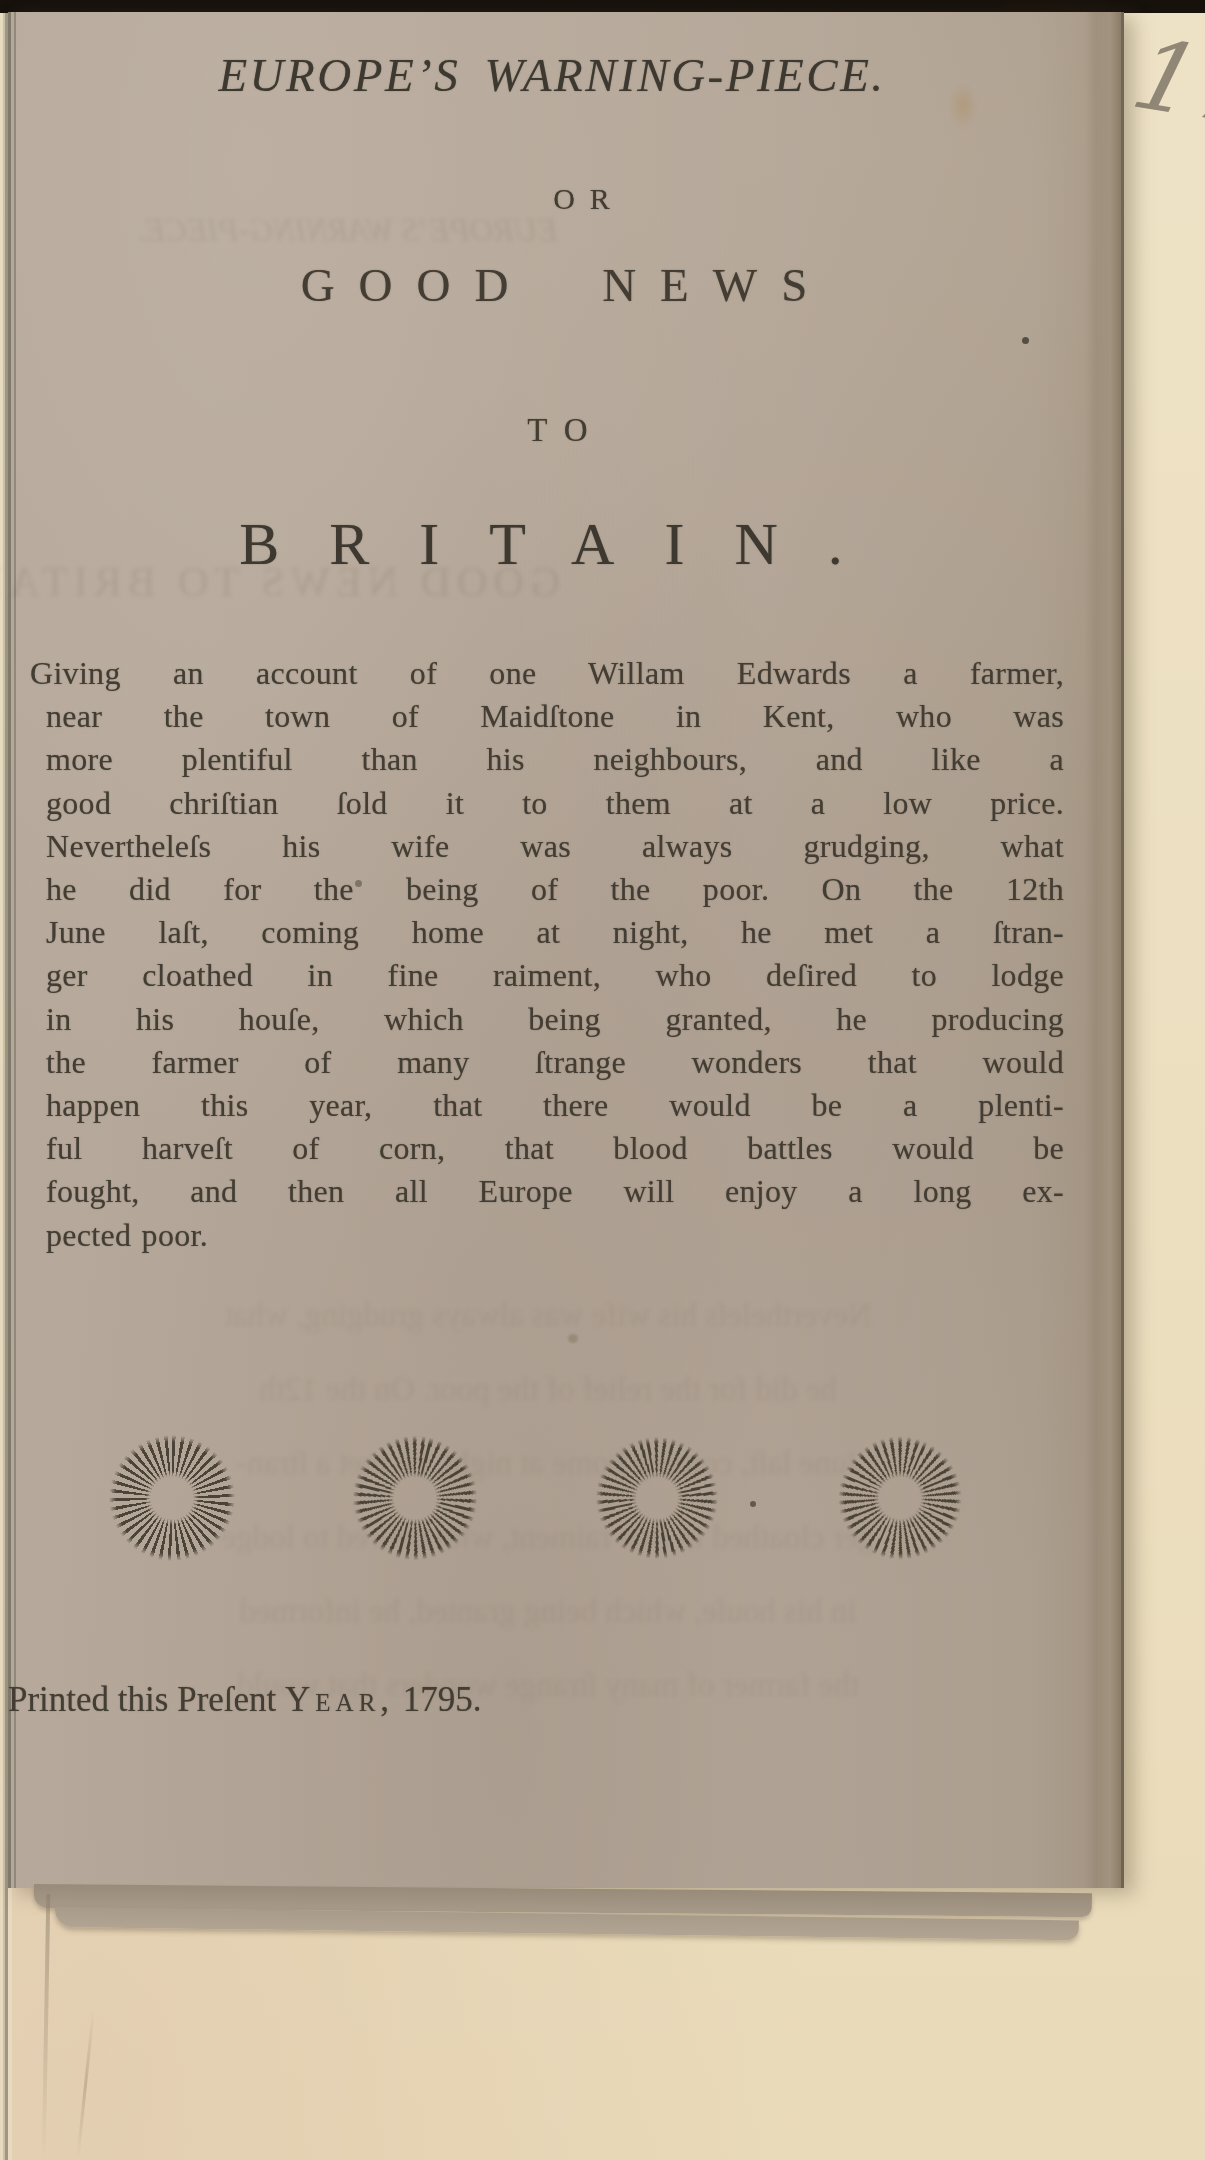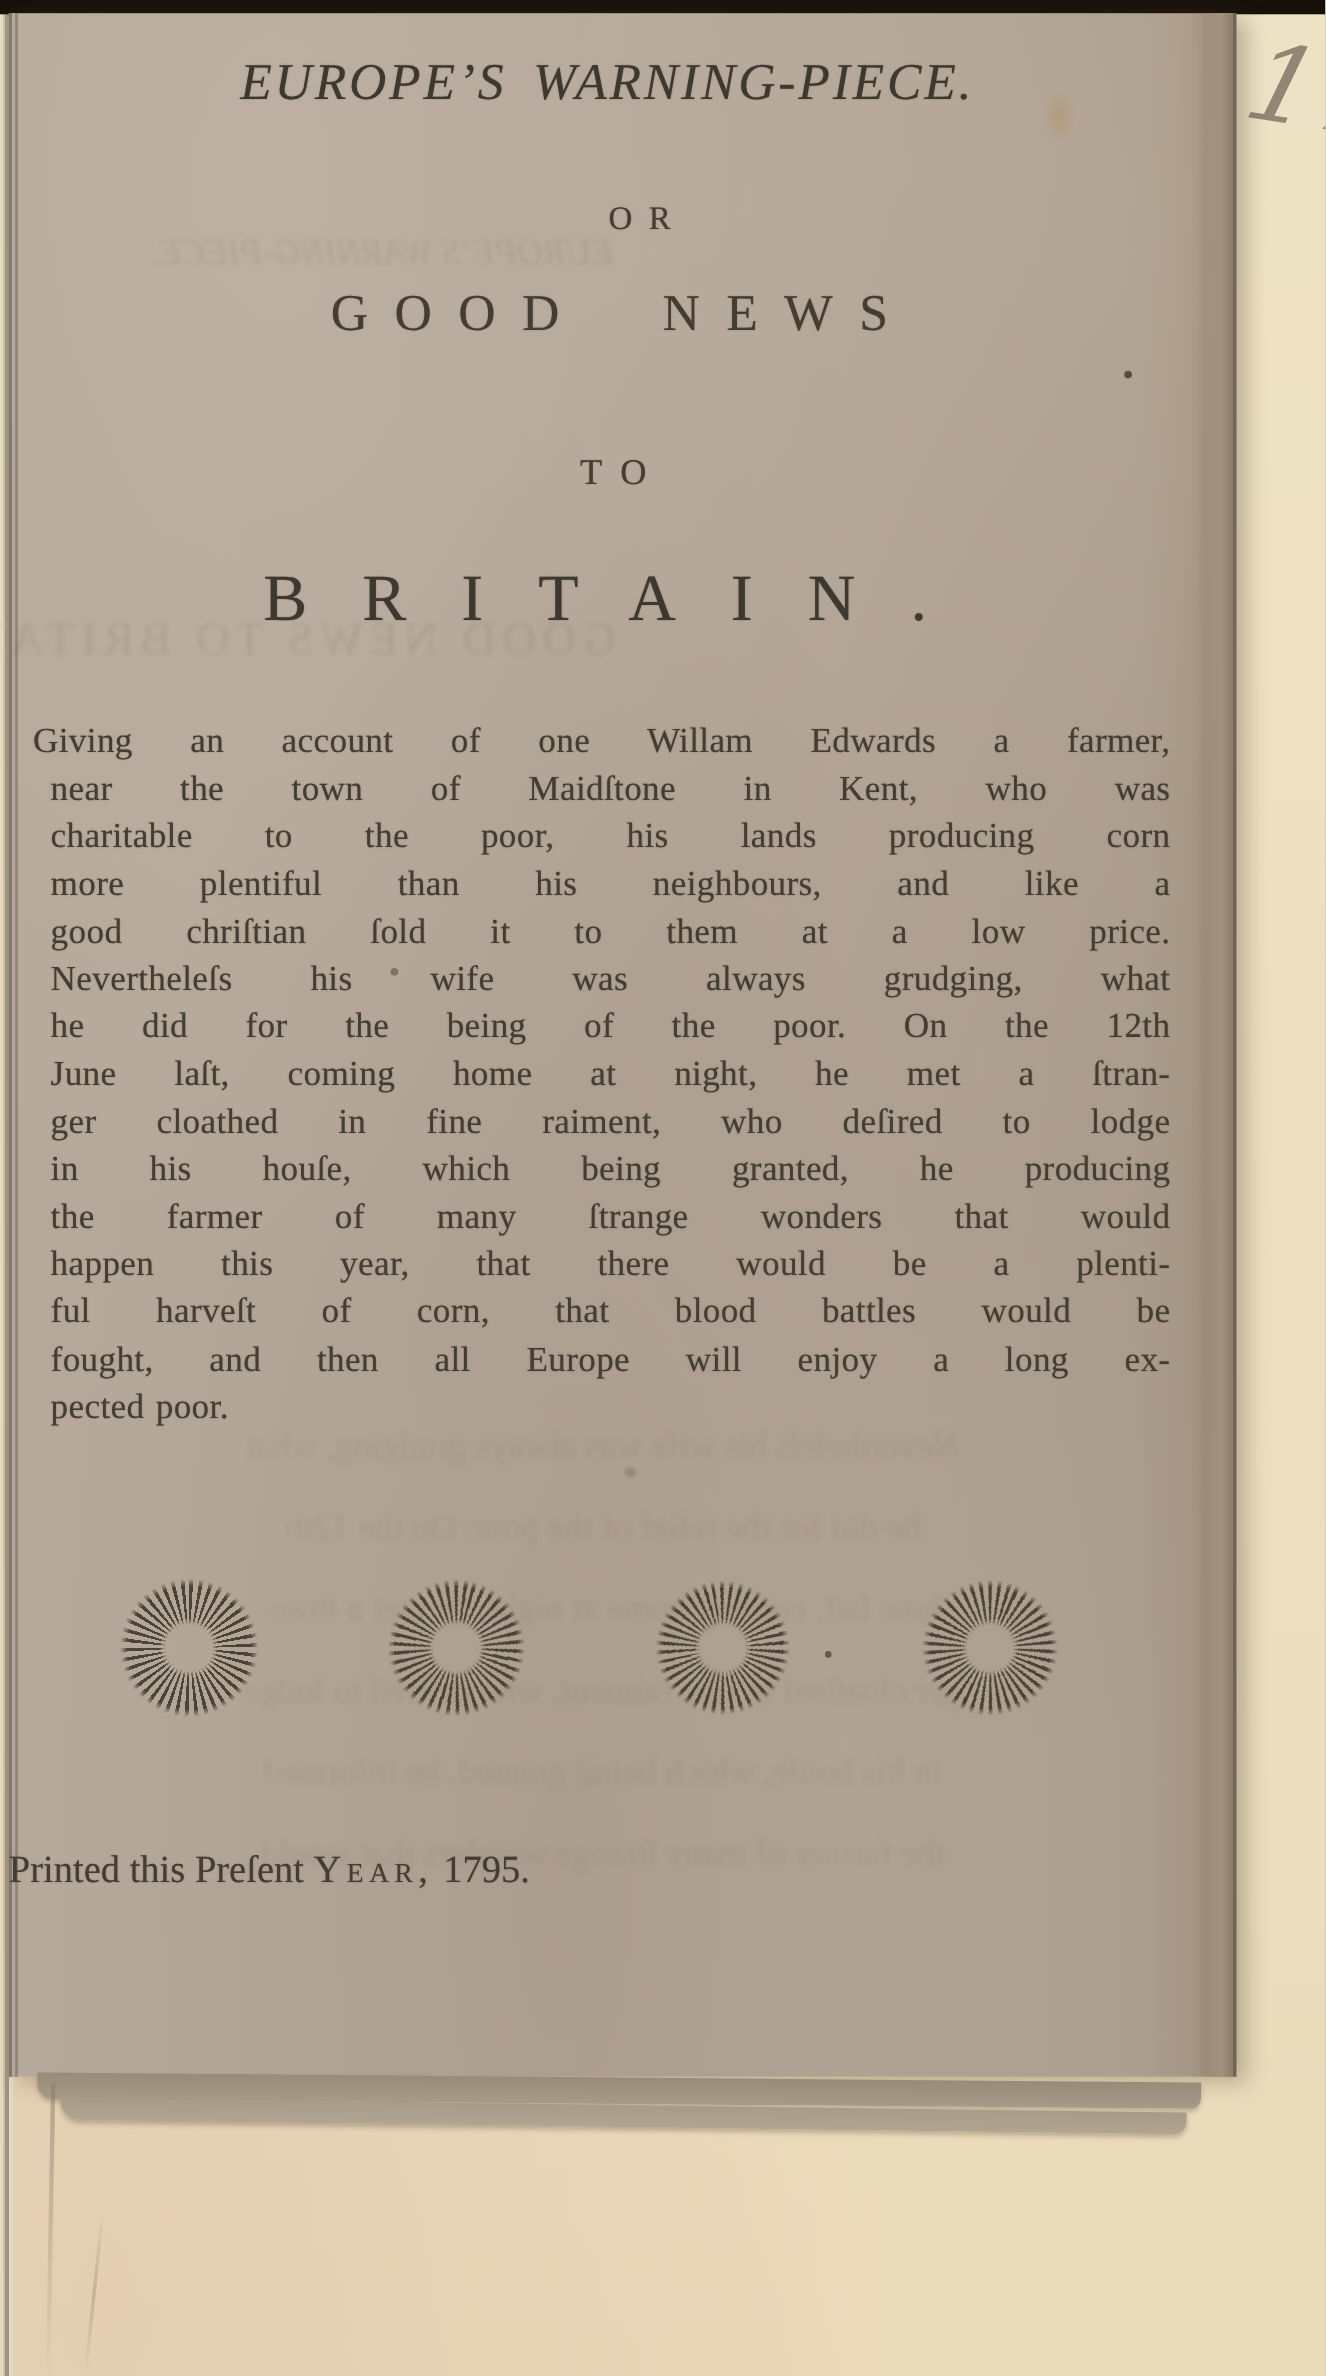--- a/index.html
+++ b/index.html
@@ -111,21 +111,20 @@
 
     <div class="heading h-title ink">EUROPE’S WARNING-PIECE.</div>
     <div class="heading h-or ink">OR</div>
     <div class="heading h-goodnews ink">GOOD NEWS</div>
     <div class="heading h-to ink">TO</div>
     <div class="heading h-britain ink">BRITAIN.</div>
 
     <div class="summary ink">
       <div class="para-line first">Giving an account of one Willam Edwards a farmer,</div>
       <div class="para-line">near the town of Maidſtone in Kent, who was</div>
-      <div class="para-line">charitable to the poor, his lands producing corn</div>
       <div class="para-line">more plentiful than his neighbours, and like a</div>
       <div class="para-line">good chriſtian ſold it to them at a low price.</div>
       <div class="para-line">Nevertheleſs his wife was always grudging, what</div>
       <div class="para-line">he did for the being of the poor. On the 12th</div>
       <div class="para-line">June laſt, coming home at night, he met a ſtran-</div>
       <div class="para-line">ger cloathed in fine raiment, who deſired to lodge</div>
       <div class="para-line">in his houſe, which being granted, he producing</div>
       <div class="para-line">the farmer of many ſtrange wonders that would</div>
       <div class="para-line">happen this year, that there would be a plenti-</div>
       <div class="para-line">ful harveſt of corn, that blood battles would be</div>

